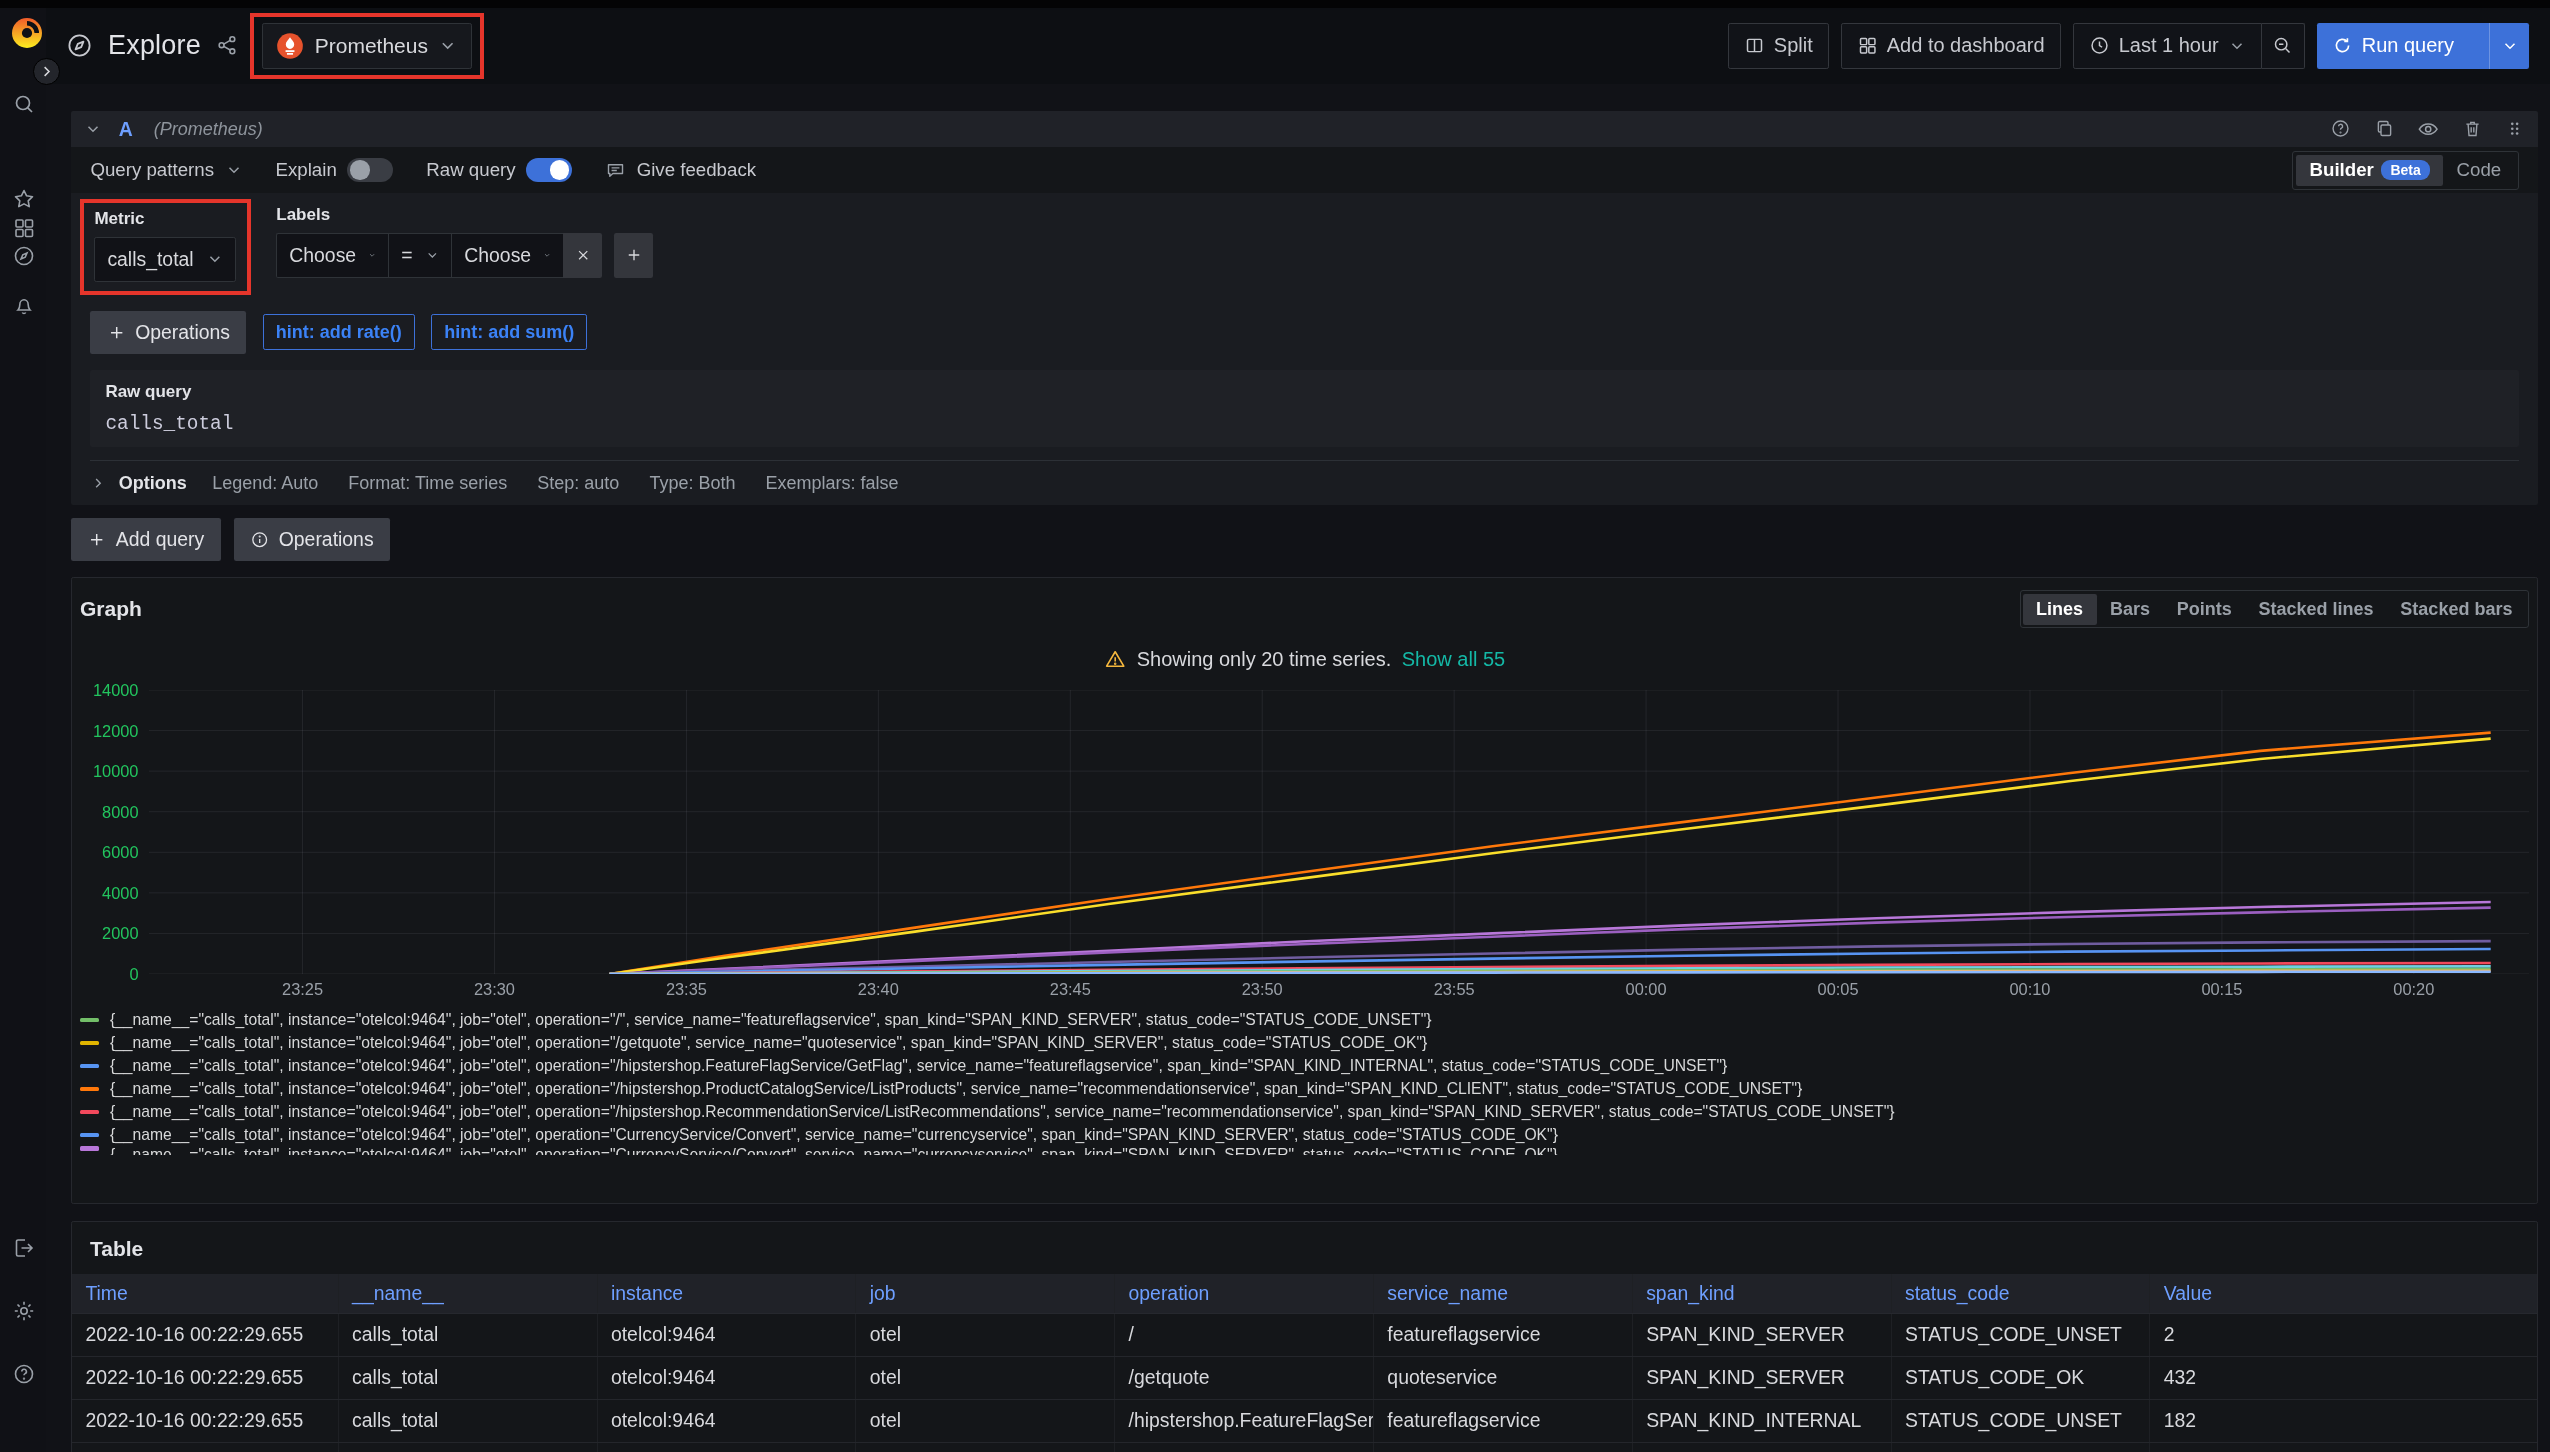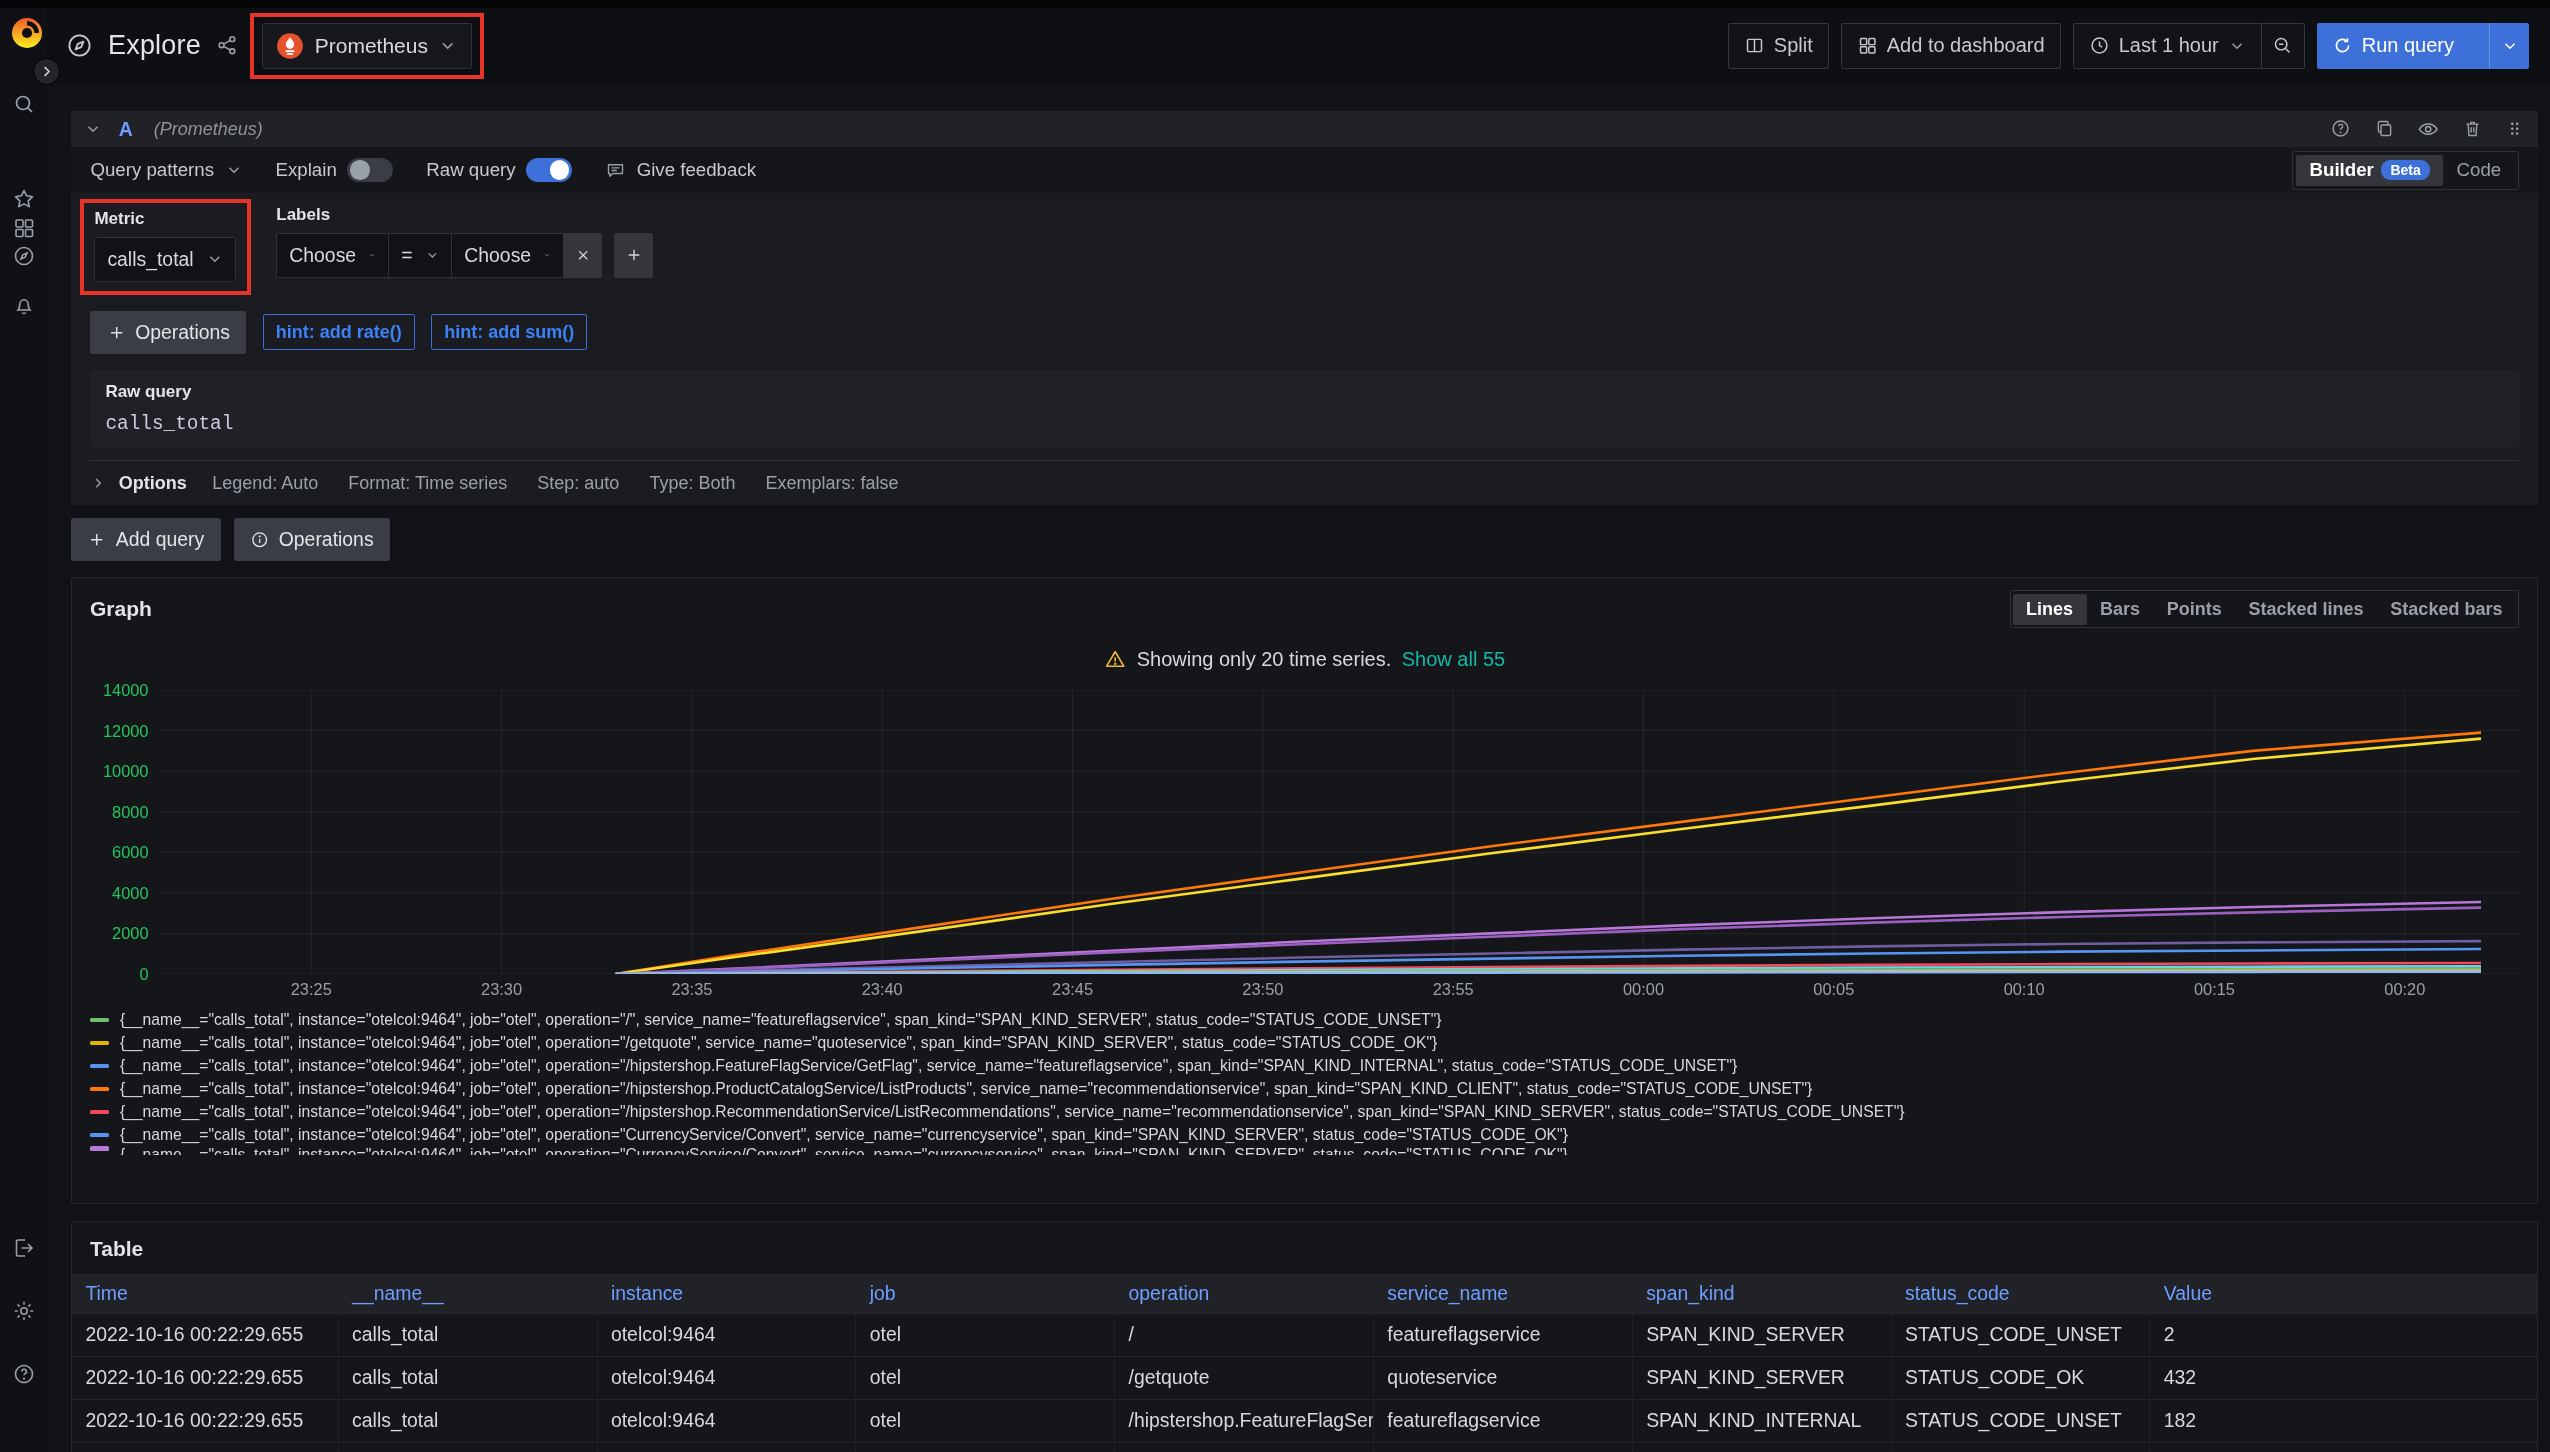--- a/index.html
+++ b/index.html
@@ -76,21 +76,21 @@
   .options-row { display:flex; align-items:center; gap:25.4px; margin-top:13.4px; padding-top:12px; border-top:0.7px solid #2c3036; font-size:18px; }
   .options-row .opt-title { font-weight:700; color:#e3e4e8; margin-left:7.5px; cursor:pointer; }
   .options-row .opt-item { color:#9aa0a8; }
 
   .actions-row { display:flex; gap:13.4px; margin:13.4px 0 0 0; }
 
   
   .panel { border:0.7px solid #26282e; border-radius:2.2px; background:#141619; margin-top:16.4px; }
   .panel-title { font-size:21px; font-weight:600; color:#e3e4e8; }
 
-  .graph-panel { height:627px; padding:12px 18px; position:relative; overflow:hidden; }
+  .graph-panel { height:627px; padding:12px 8px; position:relative; overflow:hidden; }
   .graph-head { display:flex; align-items:center; }
   .seg-modes { margin-left:auto; display:flex; border:0.7px solid #2f3338; border-radius:3px; padding:2.2px; }
   .seg-modes .mode { padding:5.2px 13.4px; font-size:18px; font-weight:600; color:#9aa0a8; border-radius:2.2px; cursor:pointer; }
   .seg-modes .mode.active { background:#34363c; color:#fff; }
   .graph-warning { display:flex; align-items:center; justify-content:center; gap:10.5px; margin-top:19.4px; font-size:20px; color:#d8d9dd; }
   .graph-warning a { color:#14b8a6; text-decoration:none; cursor:pointer; }
   .plot-wrap { display:flex; margin-top:19.4px; }
   .ylabels { width:69px; position:relative; height:284px; }
   .ylabel { position:absolute; right:10.5px; font-size:16.4px; color:#22c55e; transform:translateY(-50%); }
   .plot { flex:1; position:relative; height:284px; }

